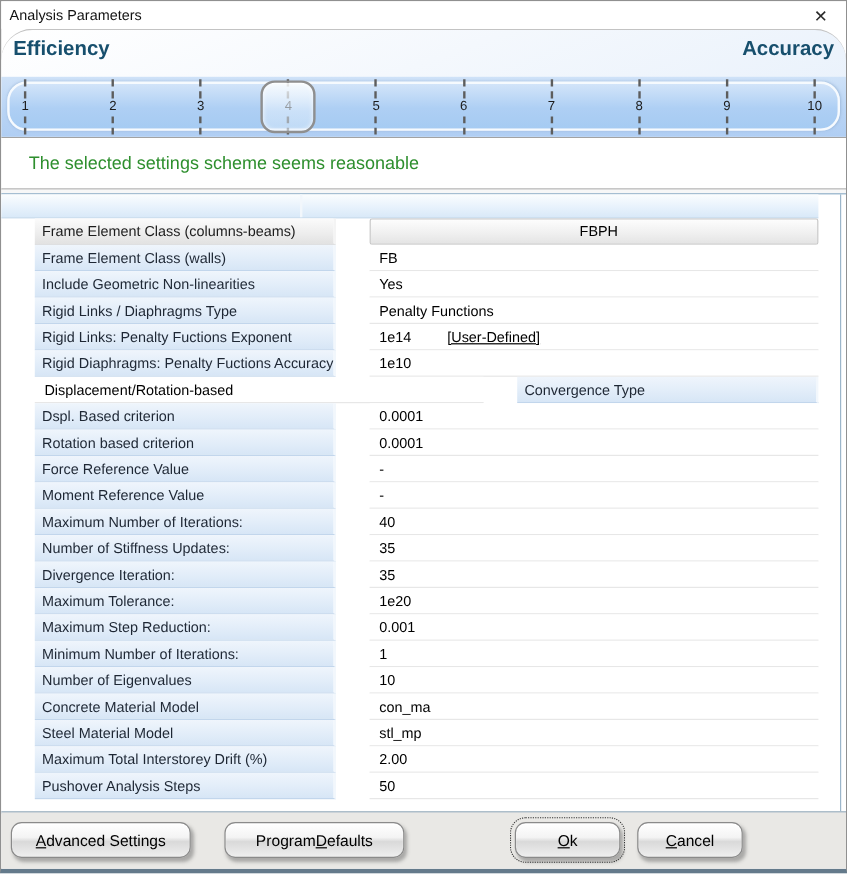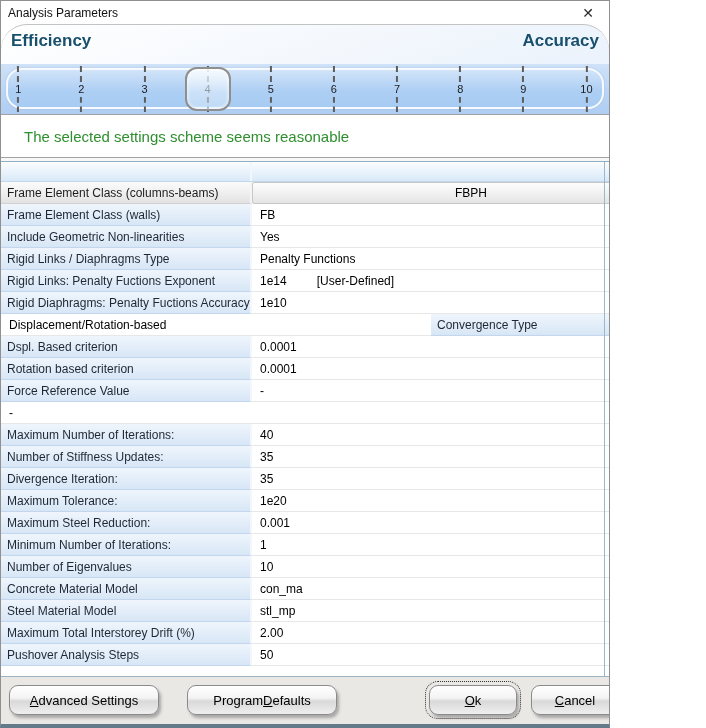--- a/index.html
+++ b/index.html
@@ -1,17 +1,17 @@
 <!DOCTYPE html>
 <html style="--accent: #174f6d; --msg-color: #2e8f2e;"><head>
 <meta charset="utf-8">
 <style>
   html,body{margin:0;padding:0;background:#fff;}
   .window{
-    width:610px;height:728px;box-sizing:border-box;position:relative;overflow:hidden;
+    width:706px;height:728px;box-sizing:border-box;position:relative;overflow:hidden;
     border:1px solid #909090;border-bottom:4px solid #647a8b;background:#fff;
     font-family:"Liberation Sans",sans-serif;
   }
   
   .titlebar{height:23px;display:flex;align-items:center;background:#fff;}
   .title{flex:1;padding-left:7px;font-size:12px;color:#121212;}
   .close-btn{width:42px;height:23px;display:flex;align-items:center;justify-content:center;
     font-size:14px;color:#2a2a2a;background:transparent;border:none;cursor:default;}
   
   .banner{height:89px;position:relative;border-top:1px solid #c3c3c3;
@@ -41,26 +41,26 @@
   .table-panel{height:517px;box-sizing:border-box;border:1px solid #8fafc7;border-left:none;border-right:none;
     background:#fff;position:relative;}
   .table-panel::after{content:"";position:absolute;top:0;bottom:0;right:4px;width:1px;background:#9cb6ca;}
   .grid{width:681px;}
   .grid-header{display:flex;height:20px;box-sizing:border-box;border-bottom:1px solid #c3d7eb;
     background:linear-gradient(180deg,#fbfdfe 0%,#e8f2fc 55%,#d9e9f8 100%);}
   .gh-label{width:251px;box-sizing:border-box;border-right:2px solid #f2f7fc;}
   .gh-value{flex:1;}
   .row{display:flex;height:22px;box-sizing:border-box;}
   .cell{box-sizing:border-box;font-size:12px;display:flex;align-items:center;
-    white-space:nowrap;overflow:hidden;}
+    white-space:nowrap;overflow:hidden;margin-left:28px;}
   .cell-label{width:251px;padding-left:6px;color:#1e2734;
     background:linear-gradient(180deg,#eff5fc 0%,#e2edf9 55%,#d7e6f6 100%);
     border-bottom:1px solid #c2d6ec;border-right:2px solid #f2f7fc;}
   .cell-value{flex:1;padding-left:8px;color:#000;background:#fff;border-bottom:1px solid #e7e7e7;}
-  .note{margin-left:30px;}
+  .note{margin-left:30px;text-decoration:underline;}
   .row.selected .cell-label{color:#1c1c1c;border-bottom:1px solid #d2d2d2;border-right:2px solid #f4f4f4;
     background:linear-gradient(180deg,#fbfbfb 0%,#ededed 60%,#e2e2e2 100%);}
   .row.selected .cell-value{border:1px solid #c7c7c7;border-radius:2px;
     background:linear-gradient(180deg,#fdfdfd 0%,#efefef 60%,#e4e4e4 100%);justify-content:center;}
   
   .button-bar{position:absolute;left:0;right:0;bottom:0;height:47px;
     background:#e9e8e5;border-top:1px solid #9db2c3;}
   .btn{position:absolute;top:8px;height:30px;box-sizing:border-box;
     border:1px solid #8a8a8a;border-radius:9px;font-family:"Liberation Sans",sans-serif;
     font-size:13px;color:#000;display:flex;align-items:center;justify-content:center;
@@ -213,20 +213,21 @@
               <span>0.0001</span>
             </div>
           </div>
           <div class="row">
             <div class="cell cell-label">Force Reference Value</div>
             <div class="cell cell-value">
               <span>-</span>
             </div>
           </div>
           <div class="row">
+            <div class="cell cell-label">Moment Reference Value</div>
             <div class="cell cell-value">
               <span>-</span>
             </div>
           </div>
           <div class="row">
             <div class="cell cell-label">Maximum Number of Iterations:</div>
             <div class="cell cell-value">
               <span>40</span>
             </div>
           </div>
@@ -242,21 +243,21 @@
               <span>35</span>
             </div>
           </div>
           <div class="row">
             <div class="cell cell-label">Maximum Tolerance:</div>
             <div class="cell cell-value">
               <span>1e20</span>
             </div>
           </div>
           <div class="row">
-            <div class="cell cell-label">Maximum Steel Reduction:</div>
+            <div class="cell cell-label">Maximum Step Reduction:</div>
             <div class="cell cell-value">
               <span>0.001</span>
             </div>
           </div>
           <div class="row">
             <div class="cell cell-label">Minimum Number of Iterations:</div>
             <div class="cell cell-value">
               <span>1</span>
             </div>
           </div>

